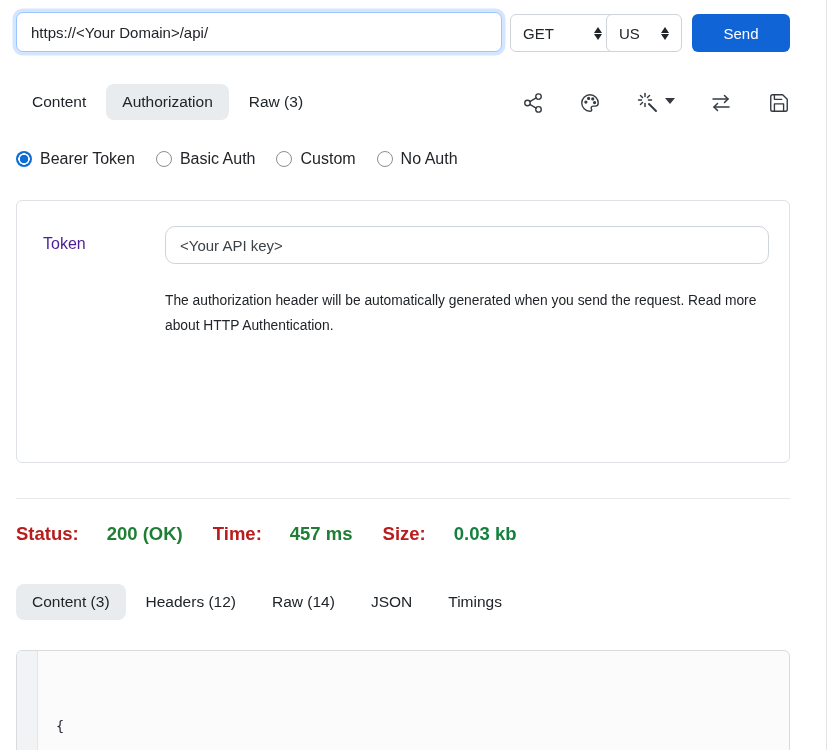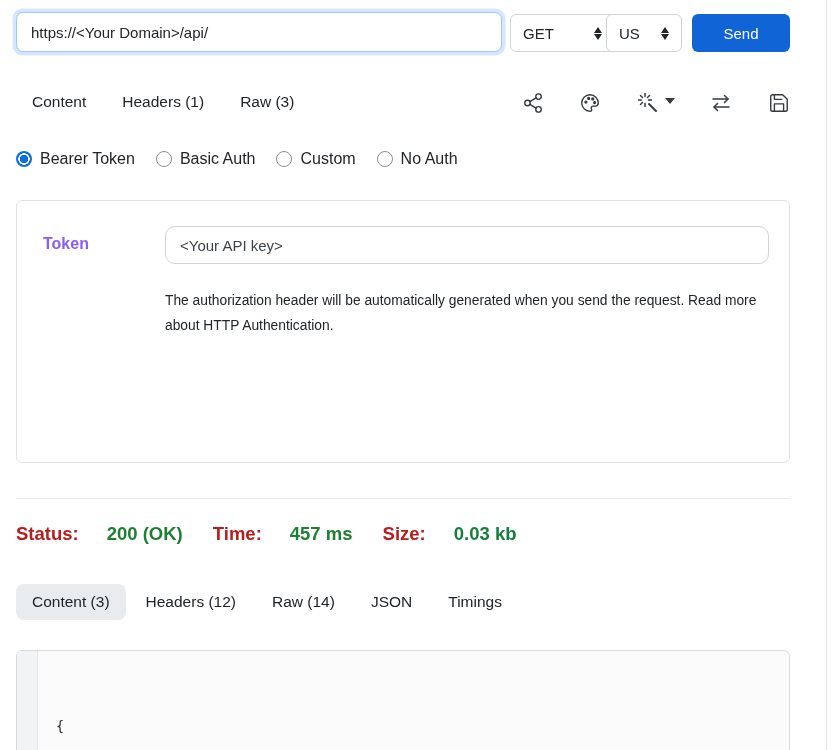--- a/index.html
+++ b/index.html
@@ -63,21 +63,21 @@
     border:none;
     background:radial-gradient(circle, #0d6ed6 0 4px, #ffffff 4.5px 5.5px, #0d6ed6 6px 8px);
   }
   .radio-label { font-size:16px; color:#212529; }
 
   
   .token-panel {
     position:absolute; left:16px; top:200px; width:774px; height:263px;
     border:1px solid #dee2e6; border-radius:6px; background:#fff;
   }
-  .token-label { position:absolute; left:26px; top:34px; font-size:16px; color:#8b5cf6;font-weight:bold; }
+  .token-label { position:absolute; left:26px; top:34px; font-size:16px; color:#4c1d95; }
   .token-input {
     position:absolute; left:148px; top:25px; width:604px; height:38px;
     border:1px solid #ced4da; border-radius:10px; padding:0 14px;
     font-size:15px; color:#3b4248; outline:none;
     font-family:"Liberation Sans",sans-serif;
   }
   .token-help {
     position:absolute; left:148px; top:87px; width:592px;
     font-size:13.8px; line-height:25px; color:#212529;
   }
@@ -125,21 +125,21 @@
     <span class="updown">
       <span class="tri-up"></span>
         <span class="tri-down"></span>
     </span>
   </div>
 
   <button class="send-btn" style="background:#1164d6">Send</button>
 
   <div class="tabs" id="request-tabs">
     <div class="tab">Content</div>
-    <div class="tab">Headers (1)</div>
+    <div class="tab active">Authorization</div>
     <div class="tab">Raw (3)</div>
   </div>
 
   <div class="toolbar">
     <span class="icon-btn">
       <svg width="22" height="22" viewBox="0 0 24 24">
         <circle cx="18" cy="5" r="3"></circle>
           <circle cx="6" cy="12" r="3"></circle>
           <circle cx="18" cy="19" r="3"></circle>
         <line x1="8.6" y1="13.5" x2="15.4" y2="17.5"></line>

